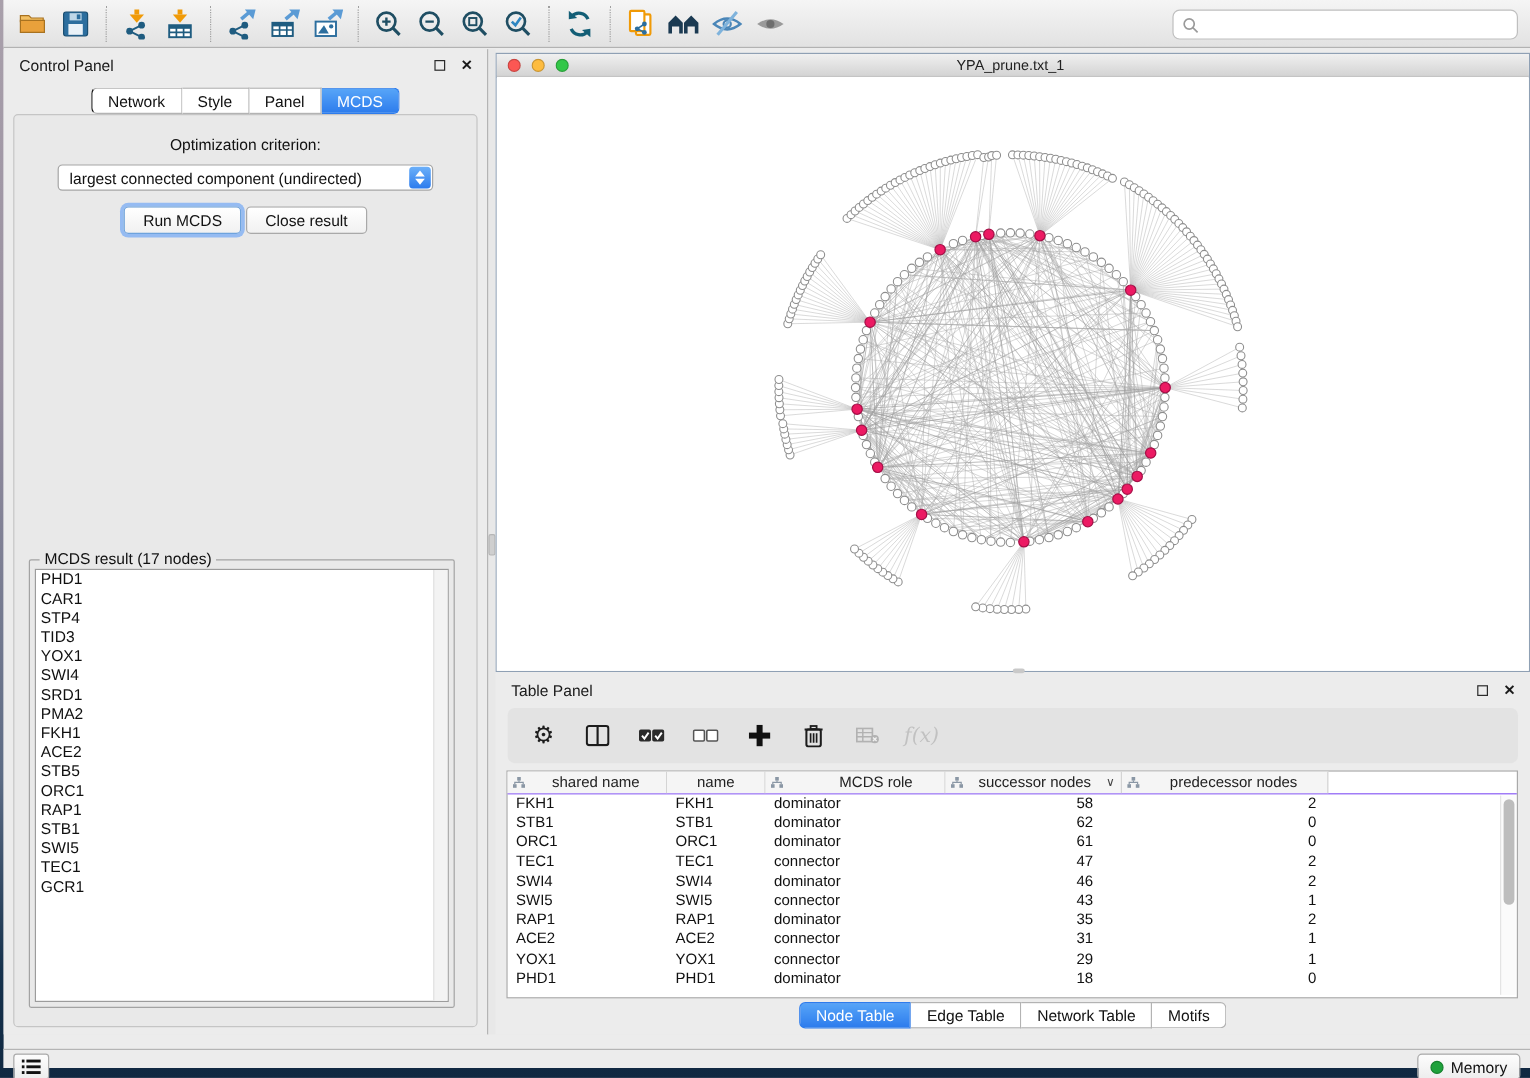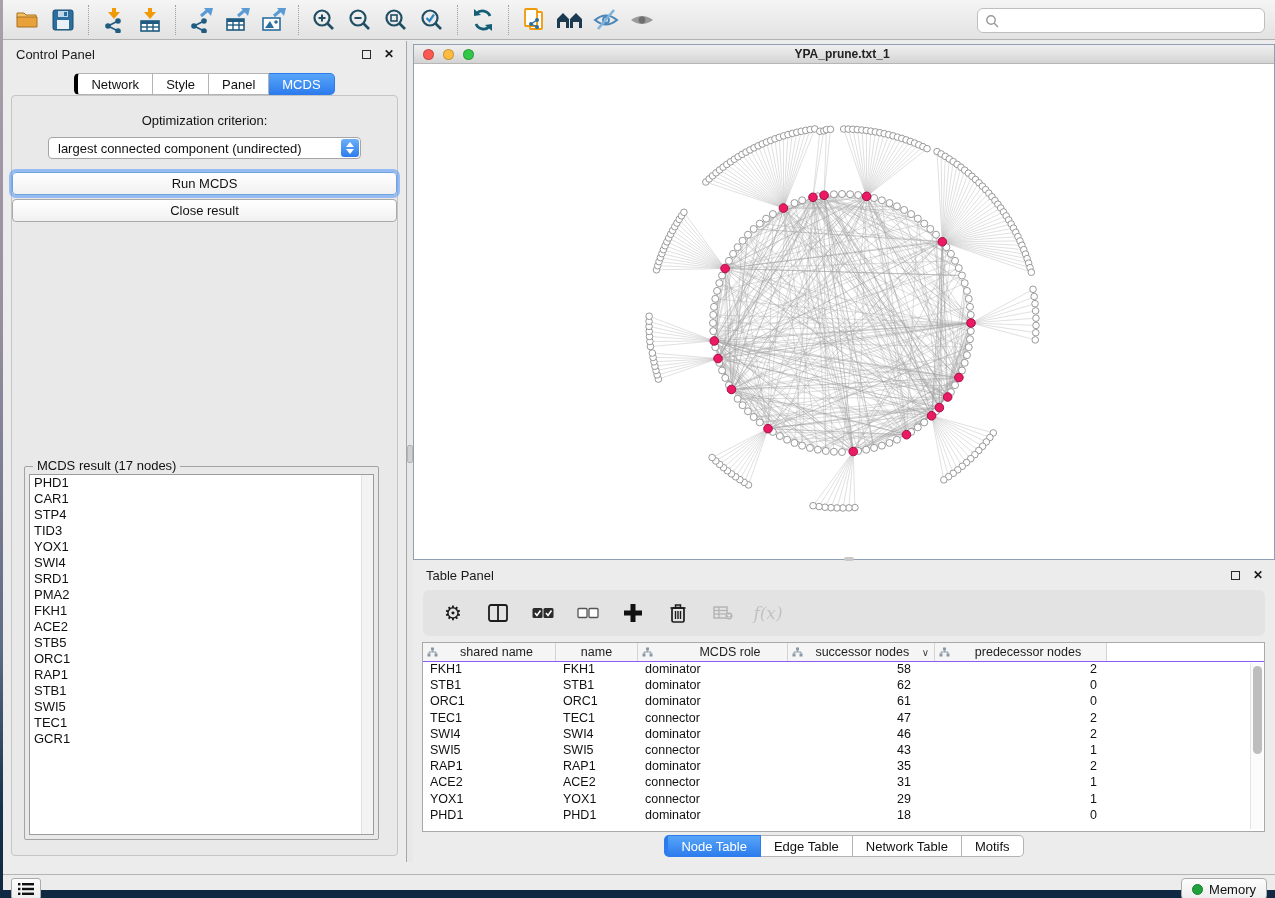--- a/index.html
+++ b/index.html
@@ -23,35 +23,35 @@
   .control-panel { position:absolute; left:0; top:41px; width:404px; bottom:28px;
     background:#ececec; border-right:1px solid #a6a6a6; }
   .cp-header { position:absolute; left:0; right:0; top:0; height:26px; }
   .panel-title { position:absolute; left:13px; top:6px; font-size:13px; color:#1a1a1a; }
   .win-btns { position:absolute; right:10px; top:6px; display:flex; gap:9px; align-items:center; }
   .float-box { width:9px; height:9px; border:1.6px solid #2b2b2b; display:inline-block; background:transparent; }
   .close-x { font-size:12px; font-weight:bold; color:#1a1a1a; line-height:11px; }
   .cp-tabs { position:absolute; left:0; right:0; top:32px; display:flex; justify-content:center; }
   .seg-tab { height:22px; padding:0 13px; font-size:13px; background:#fff; border:1px solid #b3b3b3;
     border-left:none; display:flex; align-items:center; color:#111; cursor:pointer; }
-  .seg-tab:first-child { border-left:4px solid #000000; border-radius:5px 0 0 5px; }
+  .seg-tab:first-child { border-left:1px solid #000000; border-radius:5px 0 0 5px; }
   .seg-tab:last-child { border-radius:0 5px 5px 0; }
   .seg-tab.selected { background:linear-gradient(180deg,#57a5f8,#2d7ced); color:#fff; border-color:#2d7ced; }
   .cp-content { position:absolute; left:8px; right:8px; top:54px; bottom:6px;
     background:#e9e9e9; border:1px solid #c5c5c5; border-radius:4px; }
   .opt-label { text-align:center; margin-top:17px; font-size:13px; color:#111; }
   .criterion-select { position:relative; width:313px; height:22px; margin:9px auto 0 auto;
     background:#fff; border:1px solid #a5a5a5; border-radius:4px; cursor:pointer; }
   .criterion-select .val { position:absolute; left:9px; top:3px; font-size:13px; color:#111; white-space:nowrap; }
   .stepper { position:absolute; right:1px; top:1px; bottom:1px; width:18px; border-radius:3px;
     background:linear-gradient(180deg,#6cb0f9,#2d7ced); display:flex; flex-direction:column;
     align-items:center; justify-content:center; gap:2px; }
   .tri-up { width:0; height:0; border-left:4px solid transparent; border-right:4px solid transparent; border-bottom:5px solid #fff; }
   .tri-dn { width:0; height:0; border-left:4px solid transparent; border-right:4px solid transparent; border-top:5px solid #fff; }
-  .btn-row { display:flex; justify-content:center; gap:4px; margin-top:13px;flex-direction:column; }
+  .btn-row { display:flex; justify-content:center; gap:4px; margin-top:13px; }
   .mac-btn { height:23px; padding:0 15px; font-size:13px; color:#111; background:linear-gradient(180deg,#ffffff,#f1f1f1);
     border:1px solid #a9a9a9; border-radius:4px; cursor:pointer; }
   .mac-btn.focused { box-shadow:0 0 0 3px rgba(80,150,250,.55); border-color:#6ea3dd; }
   .result-group { position:absolute; left:6px; right:12px; top:370px; height:374px;
     border:1px solid #a3a3a3; border-radius:2px; margin:0 6px; }
   .result-legend { position:absolute; left:8px; top:-9px; background:#e9e9e9; padding:0 4px; font-size:13px; color:#111; }
   .result-list { position:absolute; left:4px; right:4px; top:7px; bottom:4px; background:#fff;
     border:1px solid #9c9c9c; overflow:hidden; }
   .result-item { font-size:13px; line-height:16px; padding-left:4px; color:#101010; }
   .list-scroll-track { position:absolute; right:0; top:0; bottom:0; width:12px; background:#f3f3f3; border-left:1px solid #e0e0e0; }
@@ -60,21 +60,21 @@
   .v-splitter { position:absolute; left:404px; top:41px; width:6px; bottom:28px; background:#e8e8e8; cursor:col-resize; }
   .v-splitter .handle { position:absolute; left:0px; top:404px; width:6px; height:18px; background:#cfcfcf;
     border:1px solid #b5b5b5; border-radius:2px; }
 
   
   .network-frame { position:absolute; left:410px; top:44px; right:0; height:516px;
     border:1px solid #8fa0b4; background:#fff; }
   .net-titlebar { position:absolute; left:0; right:0; top:0; height:19px;
     background:linear-gradient(180deg,#f0f0f0,#d4d4d4); border-bottom:1px solid #b6b6b6; }
   .light { position:absolute; top:4px; width:11px; height:11px; border-radius:50%; }
-  .net-title { position:absolute; left:0; right:4px; top:2px; text-align:center; font-size:12px; font-weight:700; color:#222; }
+  .net-title { position:absolute; left:0; right:4px; top:2px; text-align:center; font-size:12px; font-weight:400; color:#222; }
   .net-canvas { position:absolute; left:0; right:0; top:20px; bottom:0; background:#fff; }
 
   
   .table-panel { position:absolute; left:410px; top:562px; right:0; bottom:28px; background:#ececec; }
   .tp-grip { position:absolute; left:50%; top:-5px; width:10px; height:4px; background:#c9c9c9; border-radius:2px; }
   .tp-toolbar { position:absolute; left:10px; right:10px; top:28px; height:46px; background:#e3e3e3;
     border-radius:6px; display:flex; align-items:center; gap:21px; padding-left:18px; }
   .tp-icon { display:flex; align-items:center; justify-content:center; width:24px; height:24px;
     border:none; background:transparent; cursor:pointer; }
   .tp-icon.disabled { opacity:.45; cursor:default; }

